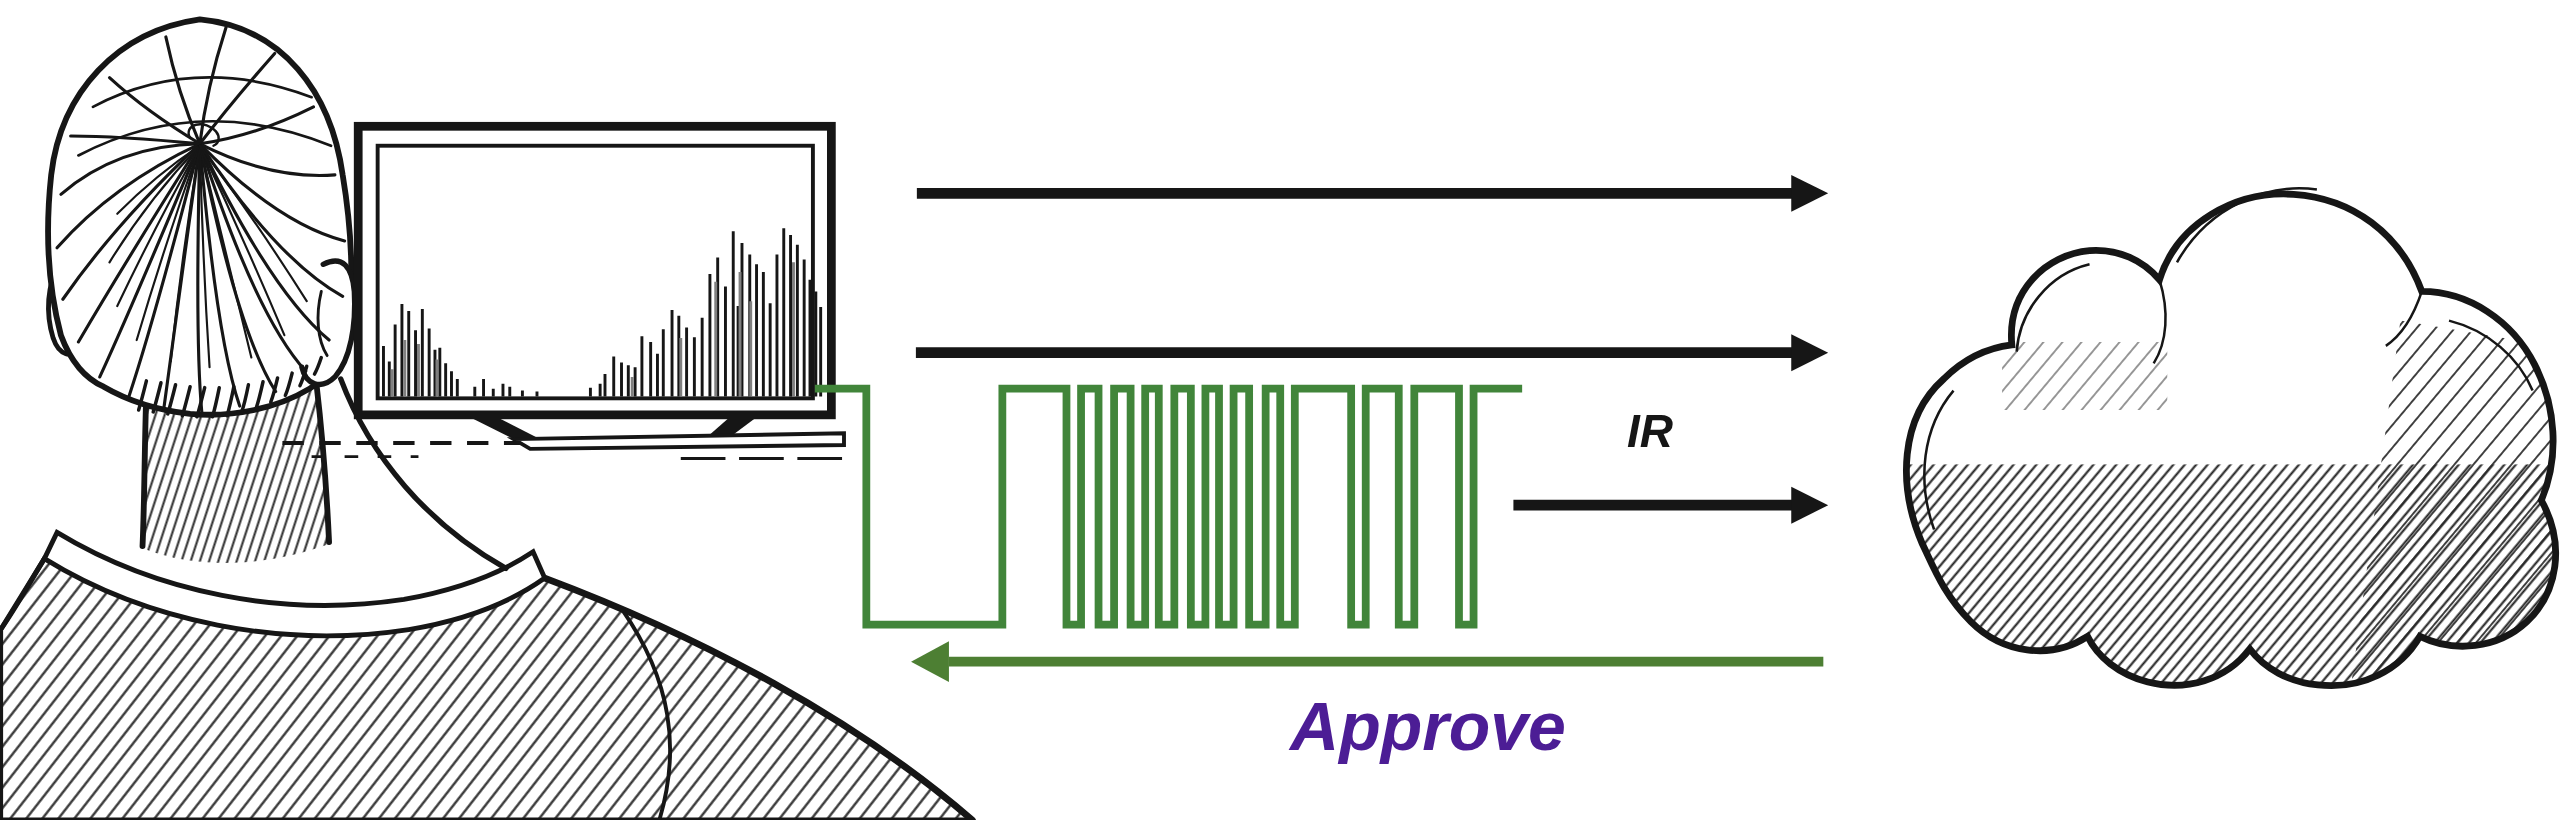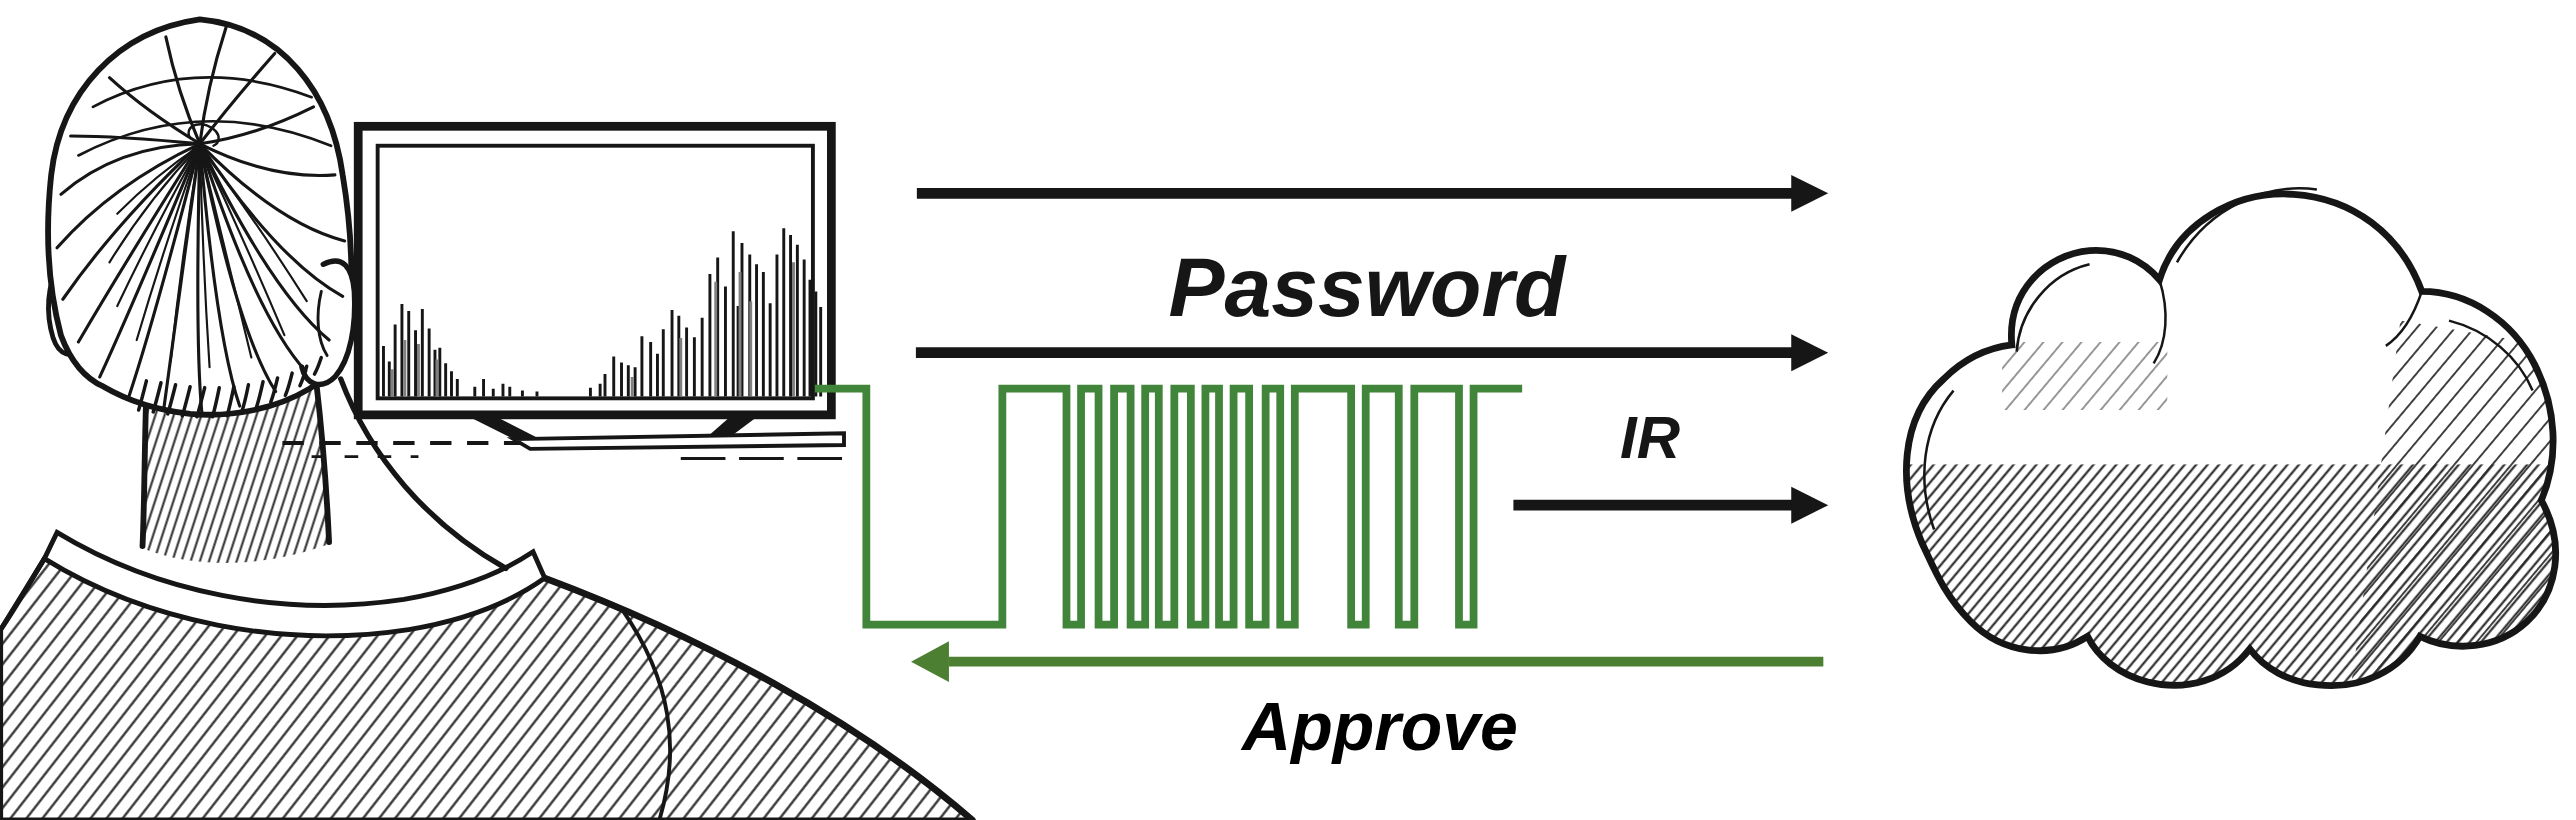--- a/index.html
+++ b/index.html
@@ -3,22 +3,22 @@
 <meta charset="utf-8">
 <style>
   html,body{margin:0;padding:0;background:#ffffff;}
   .stage{position:relative;width:2576px;height:820px;background:#ffffff;overflow:hidden;
          font-family:"Liberation Sans", sans-serif;}
   .stage svg{position:absolute;left:0;top:0;}
   .lbl{position:absolute;font-style:italic;font-weight:600;color:#161616;
        white-space:nowrap;line-height:1;transform:translateX(-50%);}
   .lbl-identification{left:1372px;top:83px;font-size:84px;}
   .lbl-password{left:1367px;top:245px;font-size:84px;}
-  .lbl-ir{left:1650px;top:408px;font-size:60px;text-align:center;}
-  .lbl-approve{left:1380px;top:692px;font-size:68px;color:#000000;}
+  .lbl-ir{left:1650px;top:408px;font-size:46px;text-align:center;}
+  .lbl-approve{left:1428px;top:692px;font-size:68px;color:#4c1d95;}
 </style>
 </head>
 <body>
 
 <div class="stage">
 
 <svg width="2576" height="820" viewBox="0 0 2650 844">
   <defs>
     <pattern id="shirtHatch" width="13" height="13" patternUnits="userSpaceOnUse" patternTransform="rotate(38)">
       <line x1="6.5" y1="-2" x2="6.5" y2="15" stroke="#2a2a2a" stroke-width="2.3"></line>
@@ -195,17 +195,16 @@
       <path d="M 2240,270 C 2272,213 2332,188 2384,195"></path>
       <path d="M 2520,330 C 2560,340 2592,368 2606,402"></path>
       <path d="M 2222,288 C 2232,320 2230,352 2216,374"></path>
       <path d="M 2492,300 C 2482,330 2470,346 2455,356"></path>
       <path d="M 2075,362 C 2078,320 2108,282 2150,272"></path>
       <path d="M 1990,545 C 1972,495 1978,440 2010,402"></path>
     </g>
   </g>
 </svg>
 
-  <div class="lbl lbl-password">Password</div>
   <div class="lbl lbl-ir">IR</div>
   <div class="lbl lbl-approve">Approve</div>
 </div>
 
 
 </body></html>

